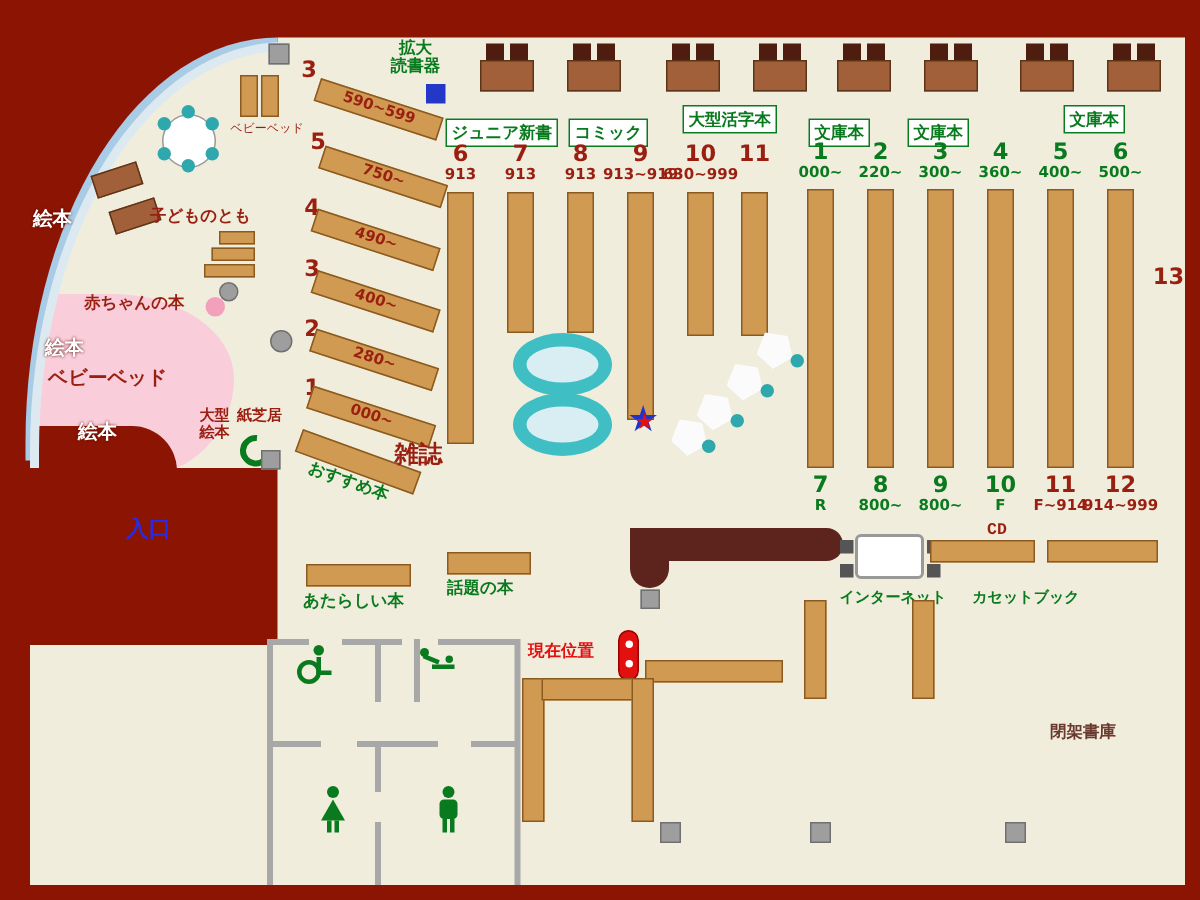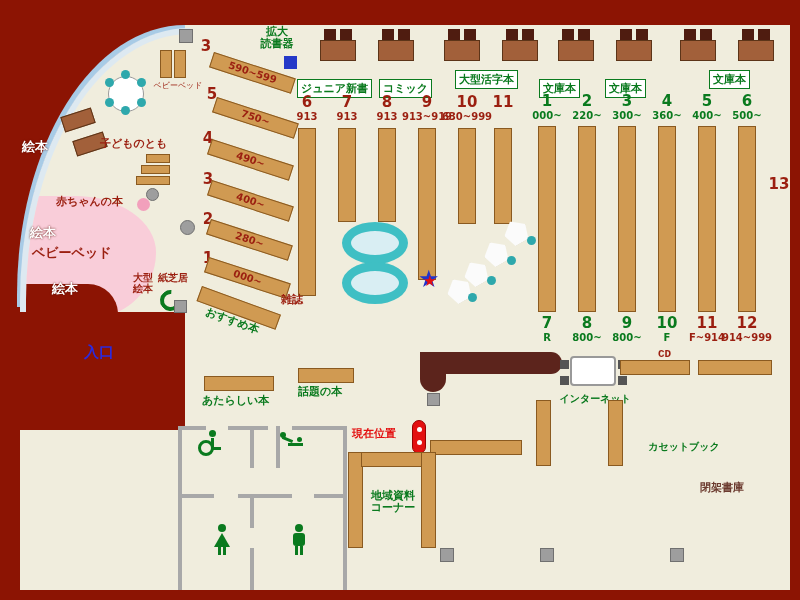--- a/index.html
+++ b/index.html
@@ -147,21 +147,21 @@
   <div class="t green sub" style="left:640px;top:332px;width:54px;">F</div>
   <div class="t red n" style="left:680px;top:315px;width:54px;">11</div>
   <div class="t red sub" style="left:680px;top:332px;width:54px;">F~914</div>
   <div class="t red n" style="left:720px;top:315px;width:54px;">12</div>
   <div class="t red sub" style="left:720px;top:332px;width:54px;">914~999</div>
 
   <div class="t red n" style="left:766px;top:176px;width:26px;">13</div>
 
   <div class="ring" style="left:342px;top:222px;width:66px;height:42px;"></div>
   <div class="ring" style="left:342px;top:262px;width:66px;height:42px;"></div>
-  <div class="t red bold" style="left:281px;top:294px;font-size:11px;">雑誌</div>
+  <div class="t red bold" style="left:263px;top:294px;font-size:16px;">雑誌</div>
 
   <div class="pent" style="left:504px;top:220px;transform:rotate(-30deg);"></div>
   <div class="pent" style="left:484px;top:241px;transform:rotate(-30deg);"></div>
   <div class="pent" style="left:464px;top:261px;transform:rotate(-30deg);"></div>
   <div class="pent" style="left:447px;top:278px;transform:rotate(-30deg);"></div>
   <div class="tdot" style="left:527px;top:236px;"></div>
   <div class="tdot" style="left:507px;top:256px;"></div>
   <div class="tdot" style="left:487px;top:276px;"></div>
   <div class="tdot" style="left:468px;top:293px;"></div>
 
@@ -210,43 +210,39 @@
   <div class="chair" style="left:560px;top:360px;width:9px;height:9px;background:#555;"></div>
   <div class="chair" style="left:560px;top:376px;width:9px;height:9px;background:#555;"></div>
   <div class="chair" style="left:618px;top:360px;width:9px;height:9px;background:#555;"></div>
   <div class="chair" style="left:618px;top:376px;width:9px;height:9px;background:#555;"></div>
   <div class="abs" style="left:570px;top:356px;width:46px;height:30px;background:#fff;border:2px solid #999;border-radius:4px;box-sizing:border-box;"></div>
   <div class="t green bold" style="left:553px;top:393px;width:78px;font-size:10px;text-align:right;">インターネット</div>
 
   <div class="t red bold" style="left:658px;top:348px;font-size:11px;font-family:Liberation Mono, monospace;">CD</div>
   <div class="s" style="left:620px;top:360px;width:70px;height:15px;"></div>
   <div class="s" style="left:698px;top:360px;width:74px;height:15px;"></div>
-  <div class="t green bold" style="left:638px;top:393px;width:92px;font-size:10px;text-align:center;margin-top:48px;">カセットブック</div>
+  <div class="t green bold" style="left:638px;top:393px;width:92px;font-size:10px;text-align:center;">カセットブック</div>
   <div class="s" style="left:536px;top:400px;width:15px;height:66px;"></div>
   <div class="s" style="left:608px;top:400px;width:15px;height:66px;"></div>
 
   <div class="s" style="left:204px;top:376px;width:70px;height:15px;"></div>
   <div class="t green bold" style="left:202px;top:395px;font-size:11px;">あたらしい本</div>
   <div class="s" style="left:298px;top:368px;width:56px;height:15px;"></div>
   <div class="t green bold" style="left:298px;top:386px;font-size:11px;">話題の本</div>
 
   <div class="t bold" style="left:352px;top:428px;font-size:11px;color:#e31010;">現在位置</div>
   <div class="abs" style="left:412px;top:420px;width:14px;height:34px;background:#e31010;border:1px solid #900;border-radius:7px;box-sizing:border-box;">
     <div class="circ" style="position:absolute;left:4px;top:6px;width:5px;height:5px;background:#fff;"></div>
     <div class="circ" style="position:absolute;left:4px;top:19px;width:5px;height:5px;background:#fff;"></div>
   </div>
   <div class="s" style="left:430px;top:440px;width:92px;height:15px;"></div>
 
   <div class="s" style="left:348px;top:452px;width:15px;height:96px;"></div>
   <div class="s" style="left:361px;top:452px;width:62px;height:15px;"></div>
   <div class="s" style="left:421px;top:452px;width:15px;height:96px;"></div>
-  <div class="t green bold" style="left:352px;top:490px;width:82px;font-size:11px;text-align:center;">
-    <div>地域資料</div>
-      <div>コーナー</div>
-  </div>
 
   <div class="t bold" style="left:700px;top:482px;font-size:11px;color:#6b3a2e;">閉架書庫</div>
 
   <div class="w" style="left:178px;top:426px;width:28px;height:4px;"></div>
   <div class="w" style="left:228px;top:426px;width:40px;height:4px;"></div>
   <div class="w" style="left:292px;top:426px;width:54px;height:4px;"></div>
   <div class="w" style="left:178px;top:426px;width:4px;height:164px;"></div>
   <div class="w" style="left:343px;top:426px;width:4px;height:164px;"></div>
   <div class="w" style="left:178px;top:494px;width:36px;height:4px;"></div>
   <div class="w" style="left:238px;top:494px;width:54px;height:4px;"></div>

